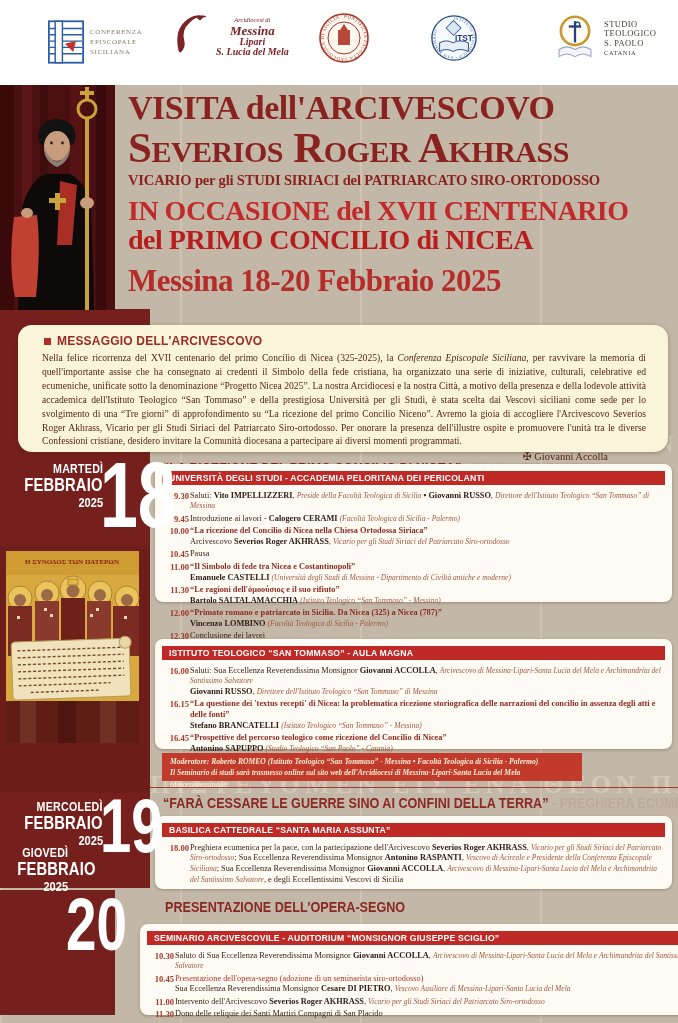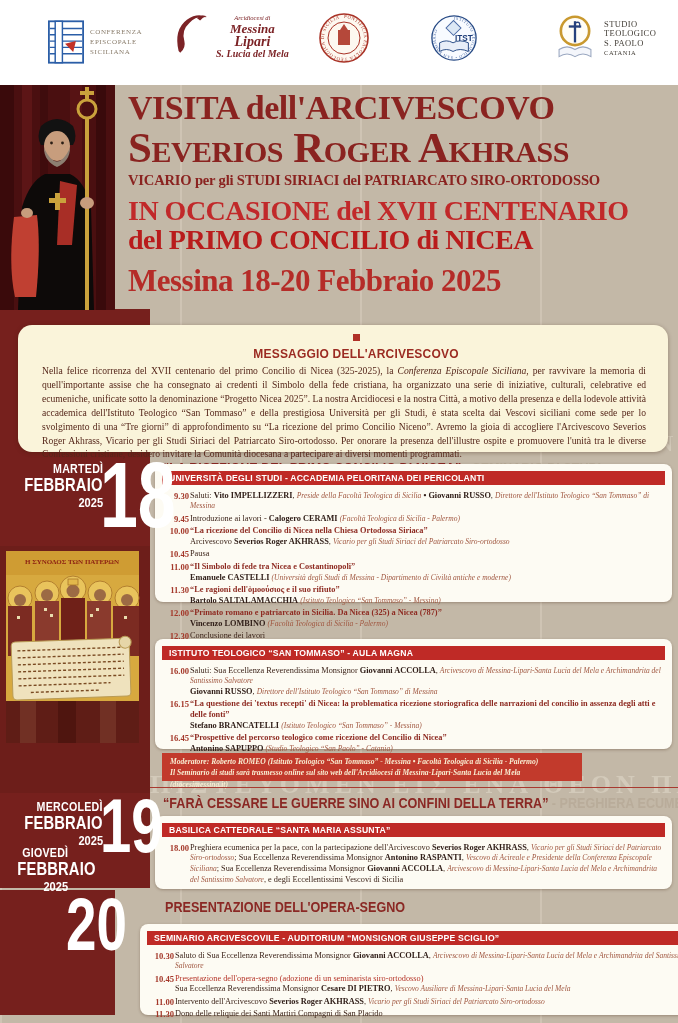--- a/index.html
+++ b/index.html
@@ -8,21 +8,21 @@
   .abs{position:absolute;}
 
   
   .header{left:0;top:0;width:678px;height:85px;background:#ffffff;z-index:5;}
   .logo{position:absolute;display:flex;align-items:center;gap:6px;}
   .logo-text{font-family:"Liberation Serif",serif;color:#7b6f60;}
   .ces-line{font-size:7px;letter-spacing:.6px;color:#8a7d6c;line-height:1.45;}
   .mess-text{color:#7c2326;line-height:1.0;text-align:center;}
   .mess-top{font-size:6.5px;font-style:italic;}
   .mess-l1{font-size:13px;font-weight:bold;font-style:italic;}
-  .mess-l2{font-size:14px;font-weight:bold;font-style:italic;}
+  .mess-l2{font-size:10px;font-weight:bold;font-style:italic;}
   .mess-l3{font-size:10px;font-weight:bold;font-style:italic;}
   .sp-text{color:#46413a;line-height:1.15;}
   .sp-l{font-size:8.5px;letter-spacing:.4px;}
   .sp-cat{font-size:6.5px;letter-spacing:.6px;}
 
   
   .main-bg{left:0;top:85px;width:678px;height:938px;background:#cbc0ae;z-index:0;
     background-image:linear-gradient(90deg, rgba(255,255,255,.07) 0 2px, rgba(0,0,0,.04) 2px 4px);
     background-size:180px 100%;}
   .wm{position:absolute;color:rgba(250,246,232,.30);font-family:"Liberation Serif",serif;
@@ -37,21 +37,21 @@
   .t2{font-size:43px;font-weight:bold;color:#8a2320;font-variant:small-caps;letter-spacing:-0.5px;line-height:1.0;}
   .t3{font-size:14.6px;font-weight:bold;color:#8a2320;letter-spacing:-0.2px;margin-top:3px;white-space:nowrap;}
   .t4{font-size:28px;font-weight:bold;color:#c1292a;letter-spacing:-0.5px;line-height:1.05;margin-top:7px;}
   .t5{font-size:28px;font-weight:bold;color:#b91c1c;letter-spacing:-0.5px;line-height:1.05;}
   .t6{font-size:31px;font-weight:bold;color:#b52c28;letter-spacing:-0.5px;margin-top:9px;}
 
   
   .creambox{left:18px;top:325px;width:650px;height:127px;background:#faf4da;border-radius:14px;
             z-index:3;box-shadow:0 1px 4px rgba(60,30,10,.35);}
   .msg-head{margin:9px 0 0 26px;font-family:"Liberation Sans",sans-serif;font-weight:bold;
-            font-size:12px;color:#9b2b22;letter-spacing:.2px;display:flex;align-items:center;gap:6px;flex-direction:column;}
+            font-size:12px;color:#9b2b22;letter-spacing:.2px;display:flex;align-items:center;gap:6px;}
   .msg-sq{width:7px;height:7px;background:#b03026;display:inline-block;}
   .msg-body{margin:3px 22px 0 24px;font-size:9.6px;line-height:1.45;color:#55261a;text-align:justify;}
   .msg-sign{margin:2px 60px 0 0;text-align:right;font-size:10.5px;color:#55261a;}
 
   
   .mblock{background:#76201d;z-index:2;}
   .blk18{left:0;top:309px;width:150px;height:237px;}
   .blk19{left:0;top:793px;width:150px;height:95px;}
   .blk20{left:0;top:890px;width:115px;height:125px;}
   .day-label{position:absolute;color:#fff;text-align:right;font-family:"Liberation Sans",sans-serif;z-index:4;}

